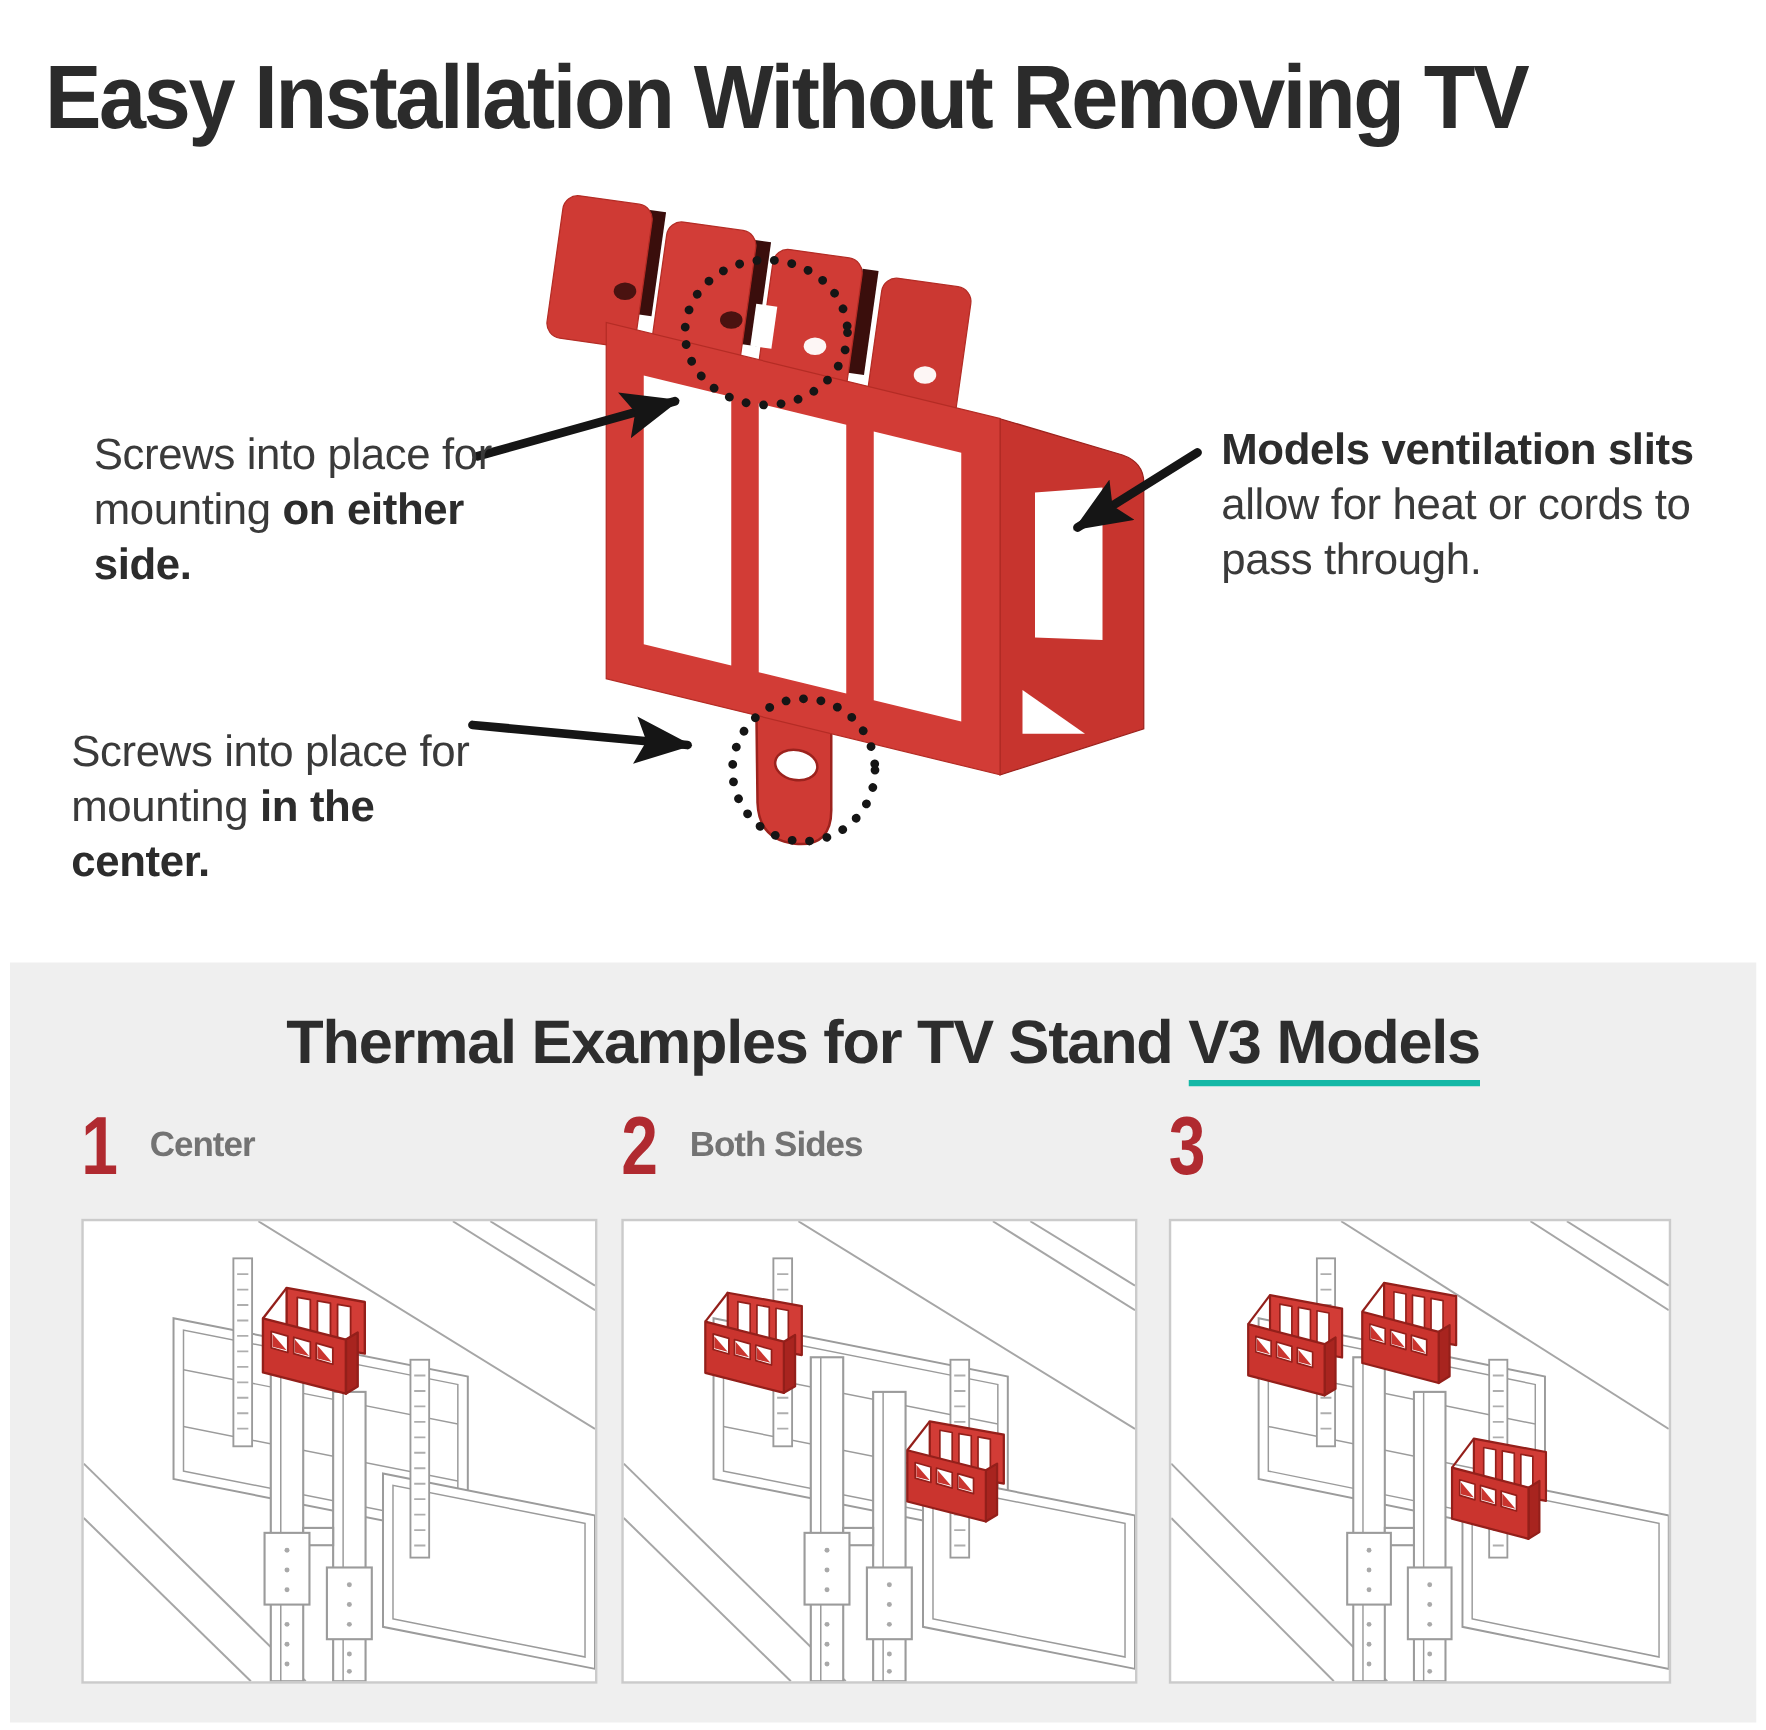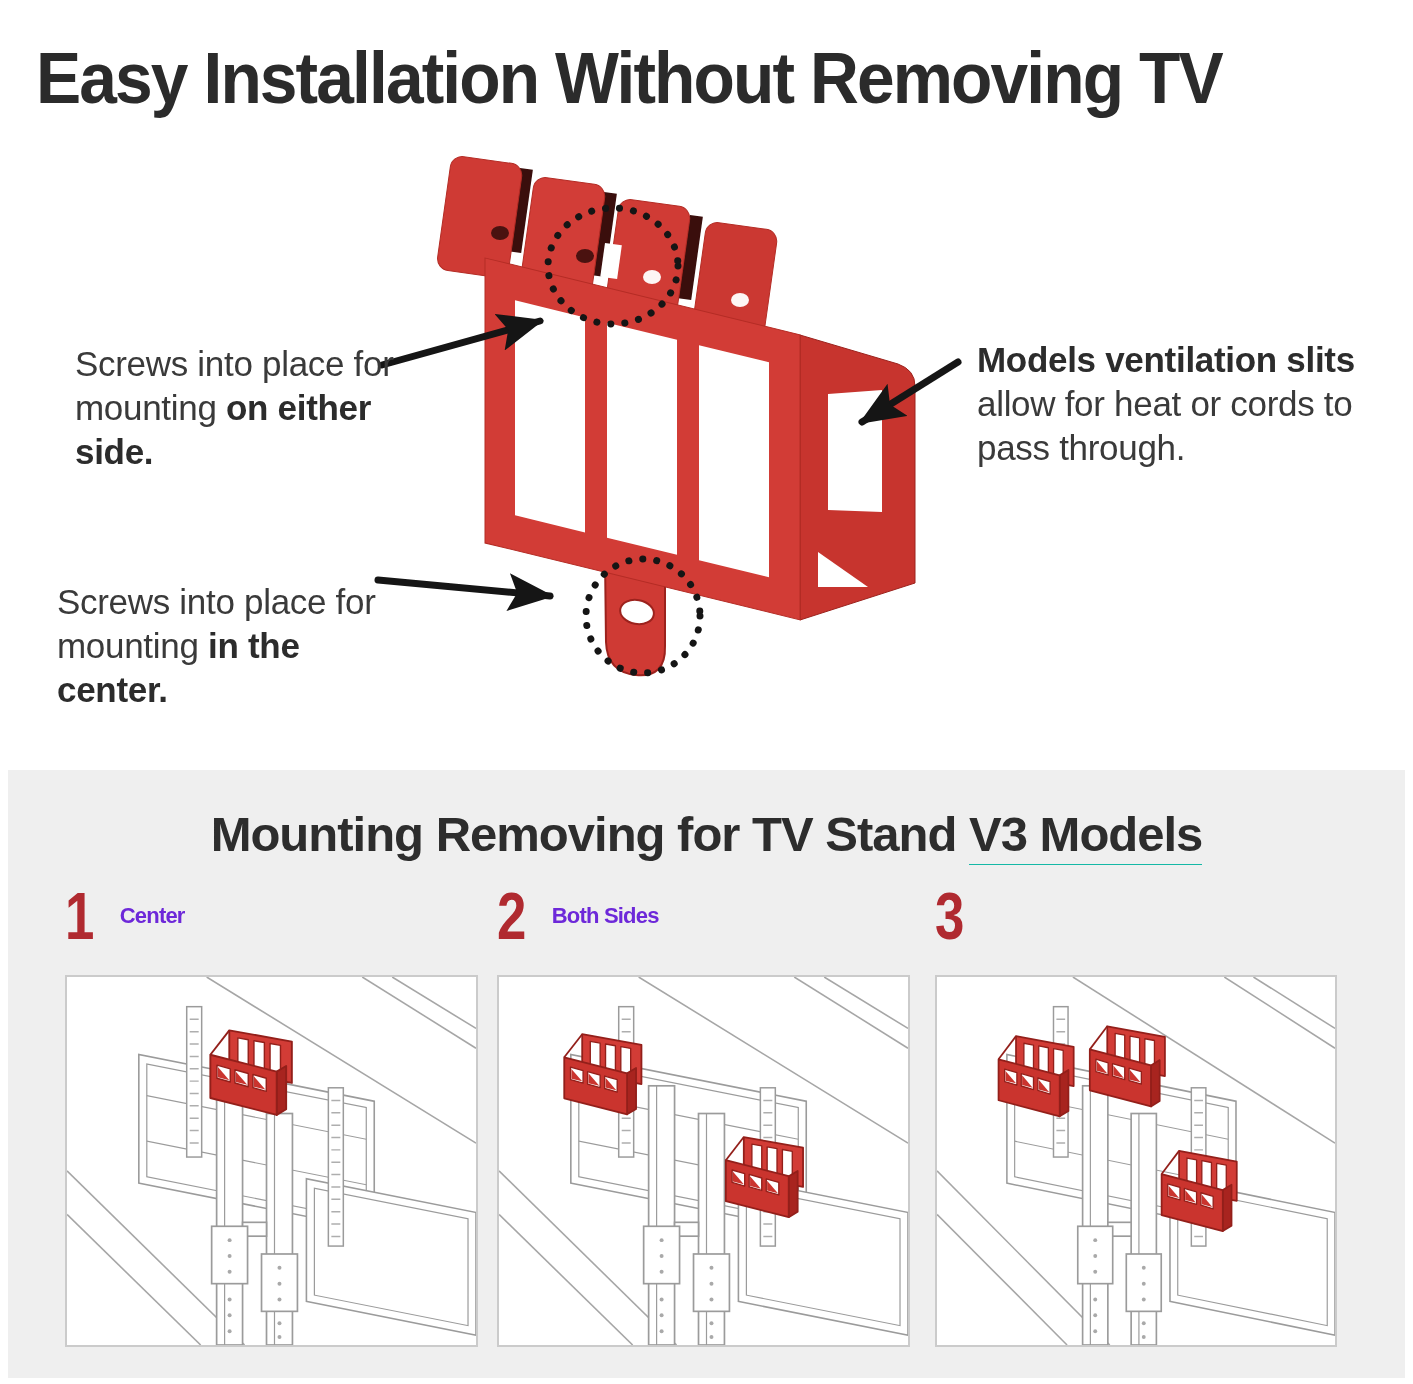--- a/index.html
+++ b/index.html
@@ -24,35 +24,35 @@
   .callout-thermal{left:977px;top:338px;width:402px;}
   .examples-section{
     position:absolute;left:8px;top:770px;width:1397px;height:608px;
     background:#efefef;
   }
   .examples-heading{
     margin:0;padding-top:38px;text-align:center;
     font-size:49px;line-height:1.1;font-weight:700;color:#2d2d2d;letter-spacing:-1px;
   }
   .examples-heading .underlined{
-    border-bottom:1px solid #14b8a6;padding-bottom:3px;
+    border-bottom:5px solid #14b8a6;padding-bottom:3px;
   }
   .example{position:absolute;top:106px;}
   .example-1{left:57px;width:413px;}
   .example-2{left:489px;width:413px;}
   .example-3{left:927px;width:402px;}
   .example-label-row{
     display:flex;align-items:center;gap:18px;height:80px;
   }
   .example-number{
     font-size:66px;font-weight:700;color:#b02a30;line-height:1;
     transform:scaleX(0.8);transform-origin:left center;display:inline-block;
   }
   .example-label{
-    font-size:22px;font-weight:700;color:#6d28d9;letter-spacing:-0.8px;white-space:nowrap;
+    font-size:28px;font-weight:700;color:#737373;letter-spacing:-0.8px;white-space:nowrap;
   }
   .example-panel{
     margin-top:19px;width:100%;height:372px;background:#ffffff;
     border:2px solid #cbcbcb;box-sizing:border-box;
   }
   .hidden-defs{position:absolute;width:0;height:0;}
 </style>
 </head>
 <body>
 
@@ -187,21 +187,21 @@
 </div>
 <div class="callout callout-thermal">
   <b>Models ventilation slits</b><span> allow for heat or cords to pass through.</span>
 </div>
 <div class="callout callout-center">
   <span>Screws into place for mounting </span><b>in the center.</b>
 </div>
 
 <div class="examples-section">
   <h2 class="examples-heading">
-    <span>Mounting Removing for TV Stand </span><span class="underlined">V3 Models</span>
+    <span>Thermal Examples for TV Stand </span><span class="underlined">V3 Models</span>
   </h2>
 
   <div class="example example-1">
     <div class="example-label-row">
       <span class="example-number">1</span>
       <span class="example-label">Center</span>
     </div>
     <div class="example-panel">
       <svg width="409" height="368" viewBox="0 0 410 372" preserveAspectRatio="none">
         <use href="#stand-wire"></use>

